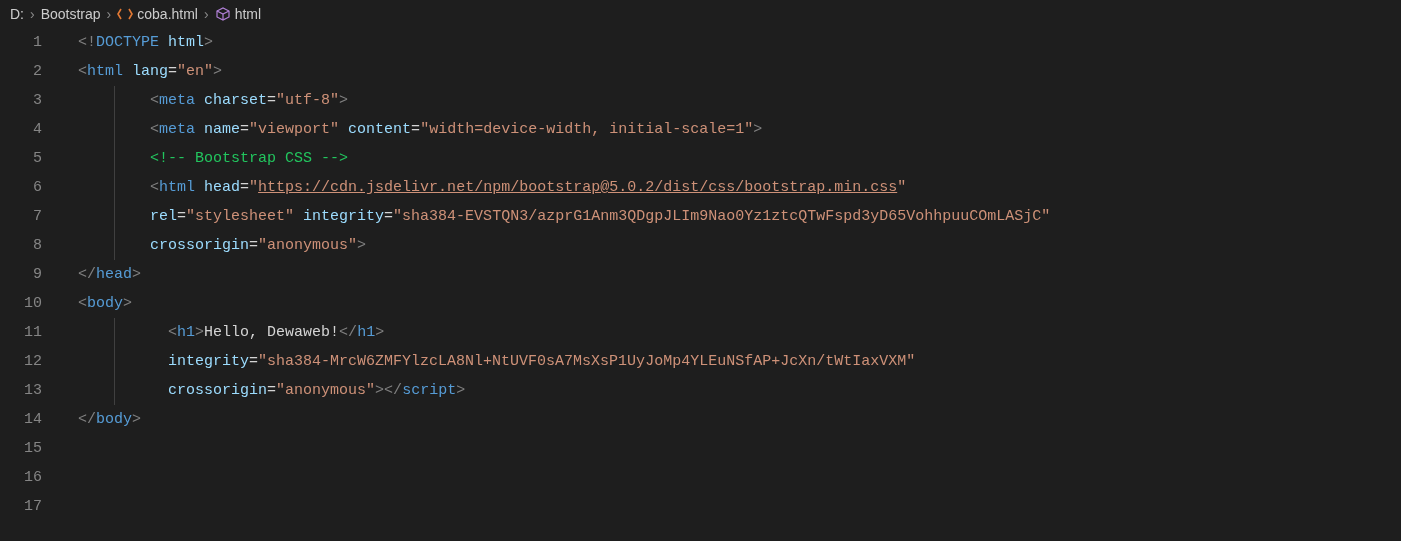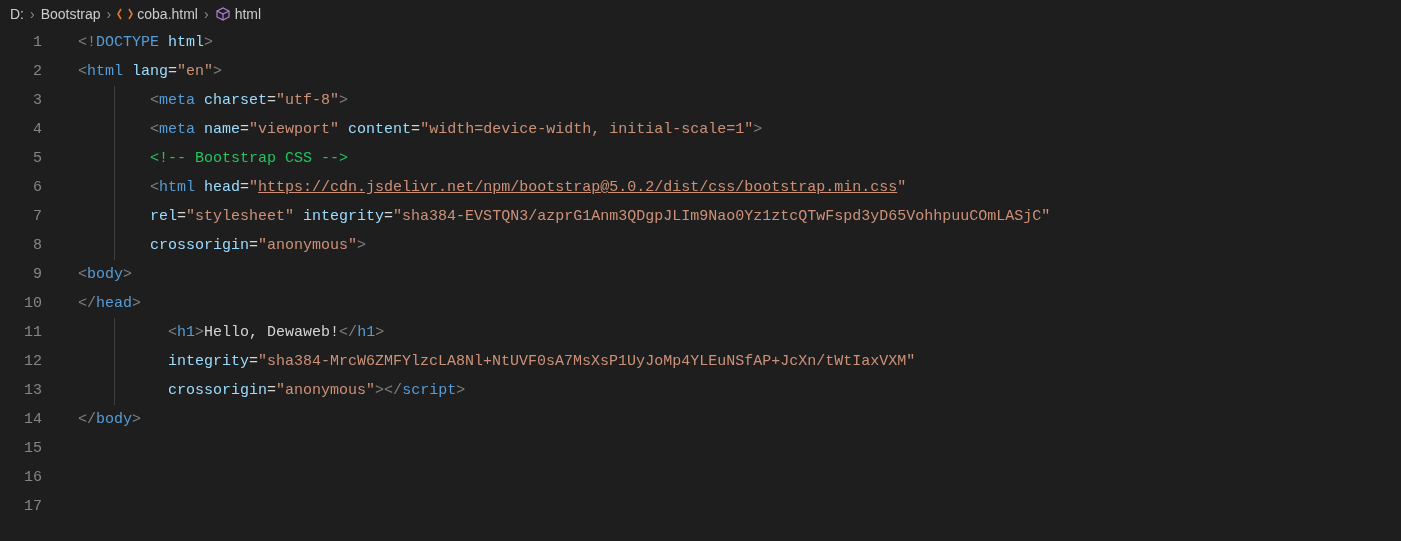--- a/index.html
+++ b/index.html
@@ -132,23 +132,23 @@
     <div class="row"><span class="guide" style="left:54px"></span><span class="txt">          </span><span class="p">&lt;</span><span class="tag">meta</span><span class="attr"> name</span><span class="txt">=</span><span class="str">"viewport"</span><span class="attr"> content</span><span class="txt">=</span><span class="str">"width=device-width, initial-scale=1"</span><span class="p">&gt;</span></div>
 
     <div class="row"><span class="guide" style="left:54px"></span><span class="txt">          </span><span class="cmt">&lt;!-- Bootstrap CSS --&gt;</span></div>
 
     <div class="row"><span class="guide" style="left:54px"></span><span class="txt">          </span><span class="p">&lt;</span><span class="tag">html</span><span class="attr"> head</span><span class="txt">=</span><span class="str">"</span><span class="str u">https://cdn.jsdelivr.net/npm/bootstrap@5.0.2/dist/css/bootstrap.min.css</span><span class="str">"</span></div>
 
     <div class="row"><span class="guide" style="left:54px"></span><span class="txt">          </span><span class="attr">rel</span><span class="txt">=</span><span class="str">"stylesheet"</span><span class="attr"> integrity</span><span class="txt">=</span><span class="str">"sha384-EVSTQN3/azprG1Anm3QDgpJLIm9Nao0Yz1ztcQTwFspd3yD65VohhpuuCOmLASjC"</span></div>
 
     <div class="row"><span class="guide" style="left:54px"></span><span class="txt">          </span><span class="attr">crossorigin</span><span class="txt">=</span><span class="str">"anonymous"</span><span class="p">&gt;</span></div>
 
+    <div class="row"><span class="txt">  </span><span class="p">&lt;/</span><span class="tag">head</span><span class="p">&gt;</span></div>
+
     <div class="row"><span class="txt">  </span><span class="p">&lt;</span><span class="tag">body</span><span class="p">&gt;</span></div>
-
-    <div class="row"><span class="txt">  </span><span class="p">&lt;/</span><span class="tag">head</span><span class="p">&gt;</span></div>
 
     <div class="row"><span class="guide" style="left:54px"></span><span class="txt">            </span><span class="p">&lt;</span><span class="tag">h1</span><span class="p">&gt;</span><span class="txt">Hello, Dewaweb!</span><span class="p">&lt;/</span><span class="tag">h1</span><span class="p">&gt;</span></div>
 
 
     <div class="row"><span class="guide" style="left:54px"></span><span class="txt">            </span><span class="attr">integrity</span><span class="txt">=</span><span class="str">"sha384-MrcW6ZMFYlzcLA8Nl+NtUVF0sA7MsXsP1UyJoMp4YLEuNSfAP+JcXn/tWtIaxVXM"</span></div>
 
     <div class="row"><span class="guide" style="left:54px"></span><span class="txt">            </span><span class="attr">crossorigin</span><span class="txt">=</span><span class="str">"anonymous"</span><span class="p">&gt;&lt;/</span><span class="tag">script</span><span class="p">&gt;</span></div>
 
     <div class="row"><span class="txt">  </span><span class="p">&lt;/</span><span class="tag">body</span><span class="p">&gt;</span></div>
 

